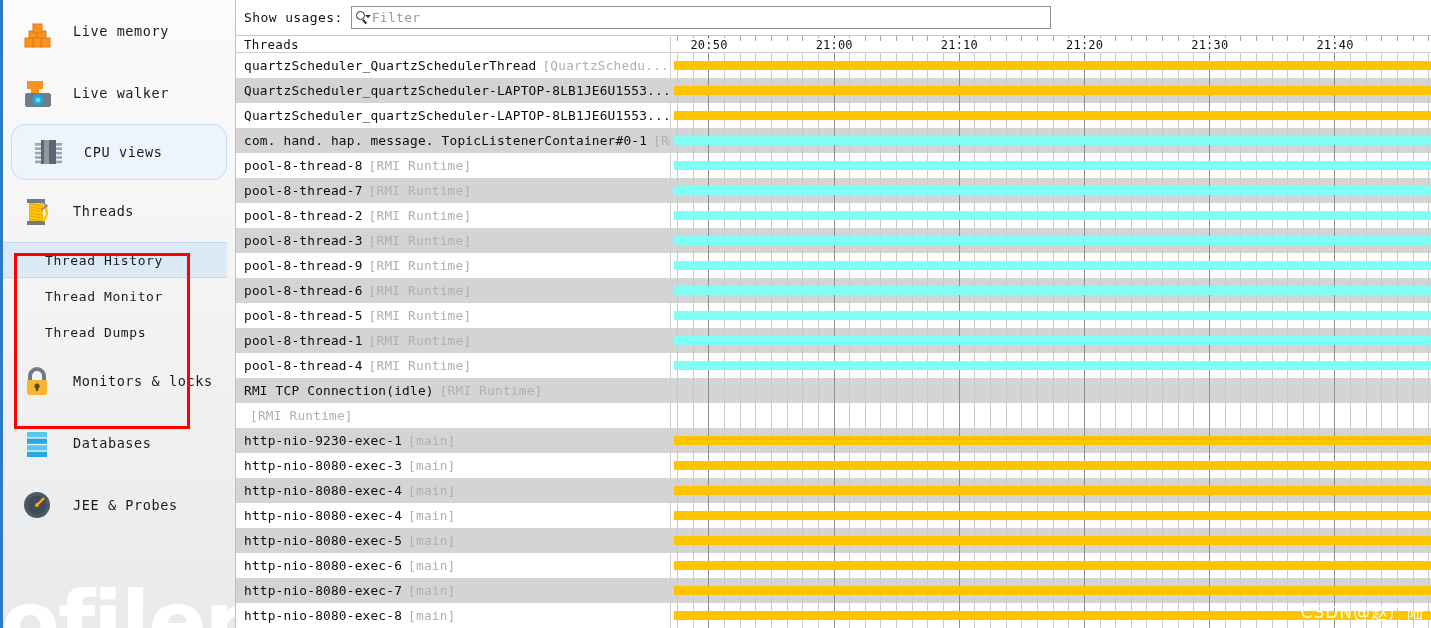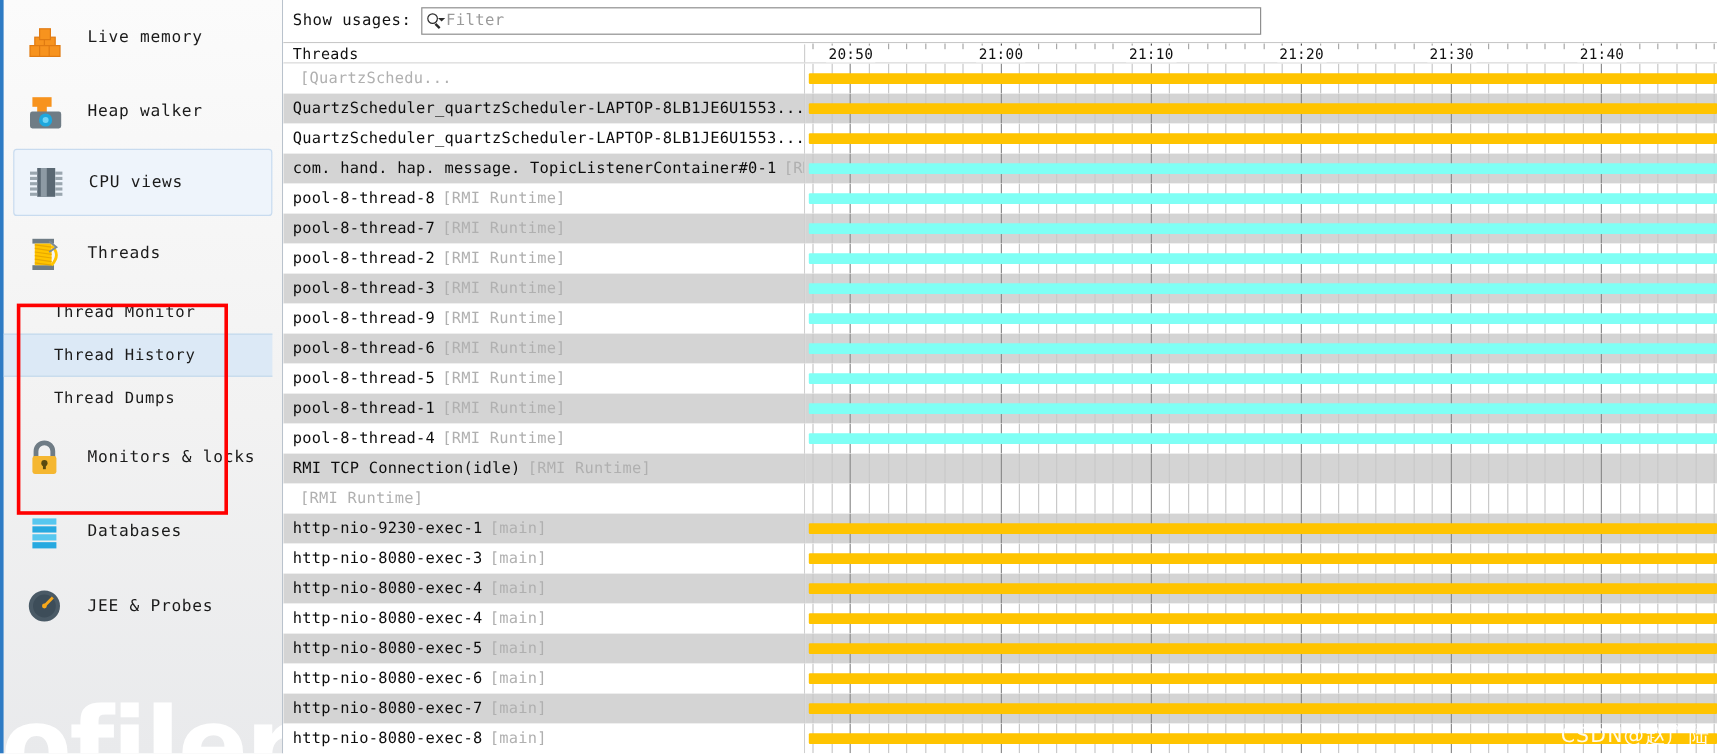--- a/index.html
+++ b/index.html
@@ -37,23 +37,23 @@
   .nav-item {
     position: relative; z-index: 2;
     height: 62px;
     display: flex; align-items: center;
     padding-left: 14px;
     gap: 16px;
   }
   .nav-item.selected {
     background: #eef4fb;
     border: 1px solid #c8dbef;
-    border-radius: 3px;
+    border-radius: 14px;
     margin: 0 8px;
-    padding-left: 6px;
+    padding-left: 16px;
     height: 56px;
   }
   .nav-label {
     font-size: 13.5px;
     color: #1b1b1b;
     letter-spacing: 0.6px;
     white-space: nowrap;
   }
   .nav-ico { width: 40px; height: 40px; flex: 0 0 40px; position: relative; }
 
@@ -211,21 +211,21 @@
         </div>
         <div class="nav-item">
           <span class="nav-ico"><svg viewBox="0 0 40 40" width="40" height="40">
               <rect x="10" y="8" width="8" height="8" fill="#f7931e"></rect>
               <rect x="18" y="8" width="8" height="8" fill="#f7931e"></rect>
               <rect x="14" y="14" width="8" height="8" fill="#f7931e"></rect>
               <rect x="8" y="20" width="26" height="14" rx="2" fill="#6f7c85"></rect>
               <circle cx="21" cy="27" r="5.5" fill="#1ea7dd"></circle>
               <circle cx="21" cy="27" r="2.5" fill="#6fd4f5"></circle>
             </svg></span>
-          <span class="nav-label">Heap walker</span>
+          <span class="nav-label">Live walker</span>
         </div>
         <div class="nav-item selected">
           <span class="nav-ico"><svg viewBox="0 0 40 40" width="40" height="40">
               <rect x="13" y="8" width="15" height="24" fill="#5a6873"></rect>
               <rect x="16" y="8" width="5" height="24" fill="#8d9aa4"></rect>
               <rect x="7" y="11" width="6" height="2.6" fill="#9aa6af"></rect>
               <rect x="28" y="11" width="6" height="2.6" fill="#9aa6af"></rect>
               <rect x="7" y="15.4" width="6" height="2.6" fill="#9aa6af"></rect>
               <rect x="28" y="15.4" width="6" height="2.6" fill="#9aa6af"></rect>
               <rect x="7" y="19.8" width="6" height="2.6" fill="#9aa6af"></rect>
@@ -246,25 +246,25 @@
               <line x1="12" y1="16" x2="26" y2="18" stroke="#e8a800" stroke-width="1"></line>
               <line x1="12" y1="19" x2="26" y2="21" stroke="#e8a800" stroke-width="1"></line>
               <line x1="12" y1="22" x2="26" y2="24" stroke="#e8a800" stroke-width="1"></line>
               <line x1="12" y1="25" x2="26" y2="27" stroke="#e8a800" stroke-width="1"></line>
               <line x1="12" y1="28" x2="26" y2="30" stroke="#e8a800" stroke-width="1"></line>
               <path d="M26 14 q8 7 0 16" fill="none" stroke="#ffc400" stroke-width="2.4"></path>
               <path d="M24 10 l6 5 l-6 4" fill="none" stroke="#7d8b95" stroke-width="1.6"></path>
             </svg></span>
           <span class="nav-label">Threads</span>
         </div>
+        <div class="sub-item active">
+          <span>Thread History</span>
+        </div>
         <div class="sub-item">
           <span>Thread Monitor</span>
-        </div>
-        <div class="sub-item active">
-          <span>Thread History</span>
         </div>
         <div class="sub-item">
           <span>Thread Dumps</span>
         </div>
         <div class="nav-item">
           <span class="nav-ico"><svg viewBox="0 0 40 40" width="40" height="40">
               <path d="M13 20 v-5 a7 7 0 0 1 14 0 v5" fill="none" stroke="#6f7c85" stroke-width="4"></path>
               <rect x="10" y="19" width="20" height="15" rx="2" fill="#f5b731"></rect>
               <circle cx="20" cy="25" r="2.6" fill="#5a4a10"></circle>
               <rect x="18.8" y="25" width="2.4" height="5" fill="#5a4a10"></rect>
@@ -366,20 +366,21 @@
               <div class="tlabel" style="left: 288.4px;">21:10</div>
               <div class="tlabel" style="left: 413.6px;">21:20</div>
               <div class="tlabel" style="left: 538.8px;">21:30</div>
               <div class="tlabel" style="left: 664px;">21:40</div>
             </div>
         </div>
       </div>
       <div class="rows" id="rows-host">
           <div class="trow">
             <div class="tname">
+              <span>quartzScheduler_QuartzSchedulerThread</span>
               <span class="grp">[QuartzSchedu...</span>
             </div>
             <div class="ttrack">
               <div class="vline" style="left: 6px;"></div>
               <div class="vline" style="left: 22px;"></div>
               <div class="vline major" style="left: 37px;"></div>
               <div class="vline" style="left: 53px;"></div>
               <div class="vline" style="left: 69px;"></div>
               <div class="vline" style="left: 84px;"></div>
               <div class="vline" style="left: 100px;"></div>

